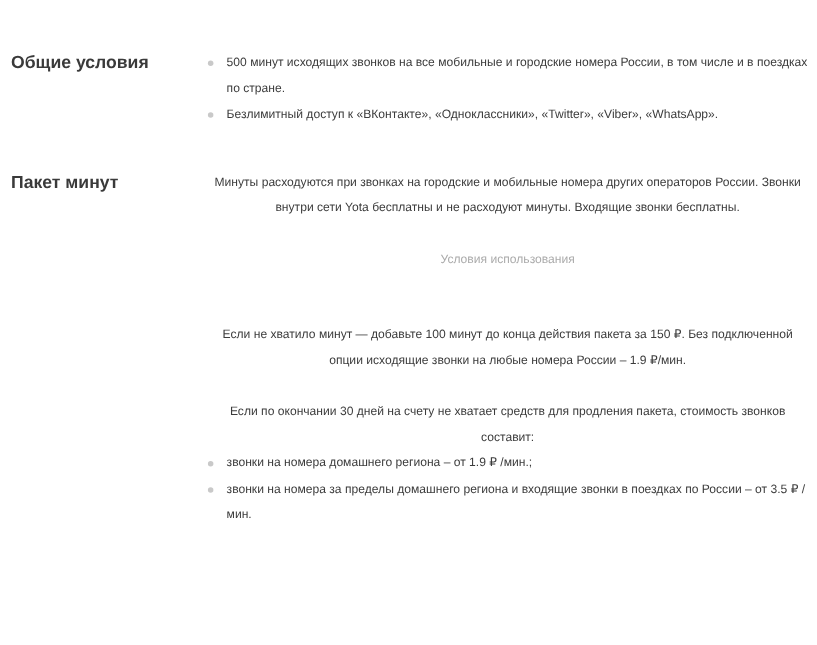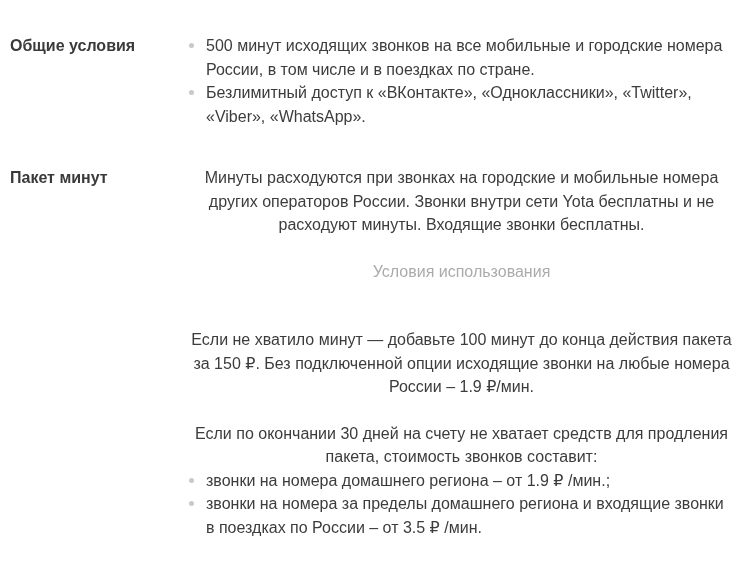--- a/index.html
+++ b/index.html
@@ -4,21 +4,21 @@
 <style>
   html, body {
     margin: 0;
     padding: 0;
     background: #ffffff;
   }
   .page {
     width: 743px;
     height: 586px;
     box-sizing: border-box;
-    padding: 34px 8px 0 10px;
+    padding: 46px 8px 0 10px;
     background: #ffffff;
     font-family: "Liberation Sans", "DejaVu Sans", sans-serif;
     color: #3c3c3c;
     overflow: hidden;
   }
   .section {
     display: flex;
     align-items: flex-start;
   }
   .section + .section {
@@ -28,21 +28,21 @@
     width: 178px;
     flex: 0 0 178px;
     font-size: 16px;
     font-weight: bold;
     line-height: 23px;
     color: #3a3a3a;
   }
   .content-col {
     flex: 1;
     max-width: 547px;
-    font-size: 16px;
+    font-size: 11px;
     line-height: 23.5px;
   }
   .content-col p {
     margin: 0 0 23px 0;
     text-align: center;
   }
   .content-col p:last-child {
     margin-bottom: 0;
   }
   p.subheading {

